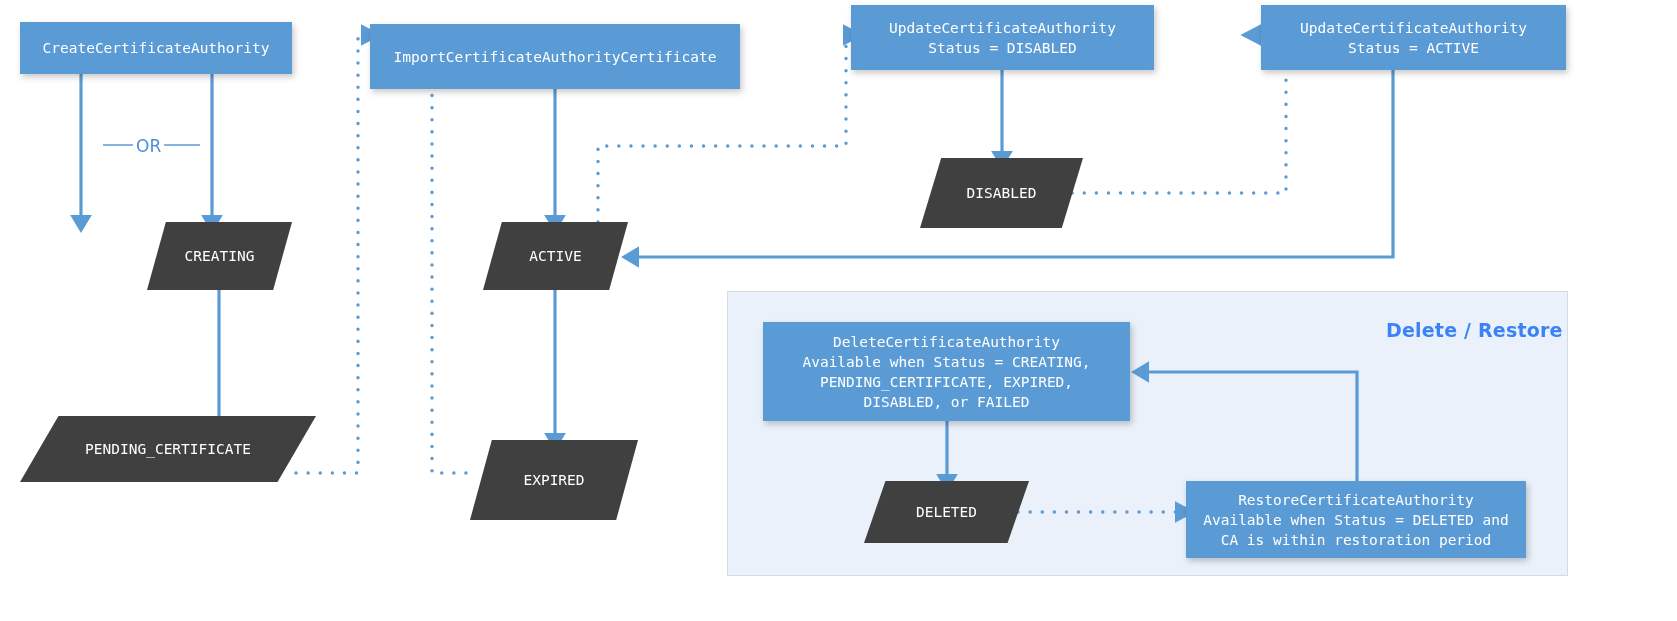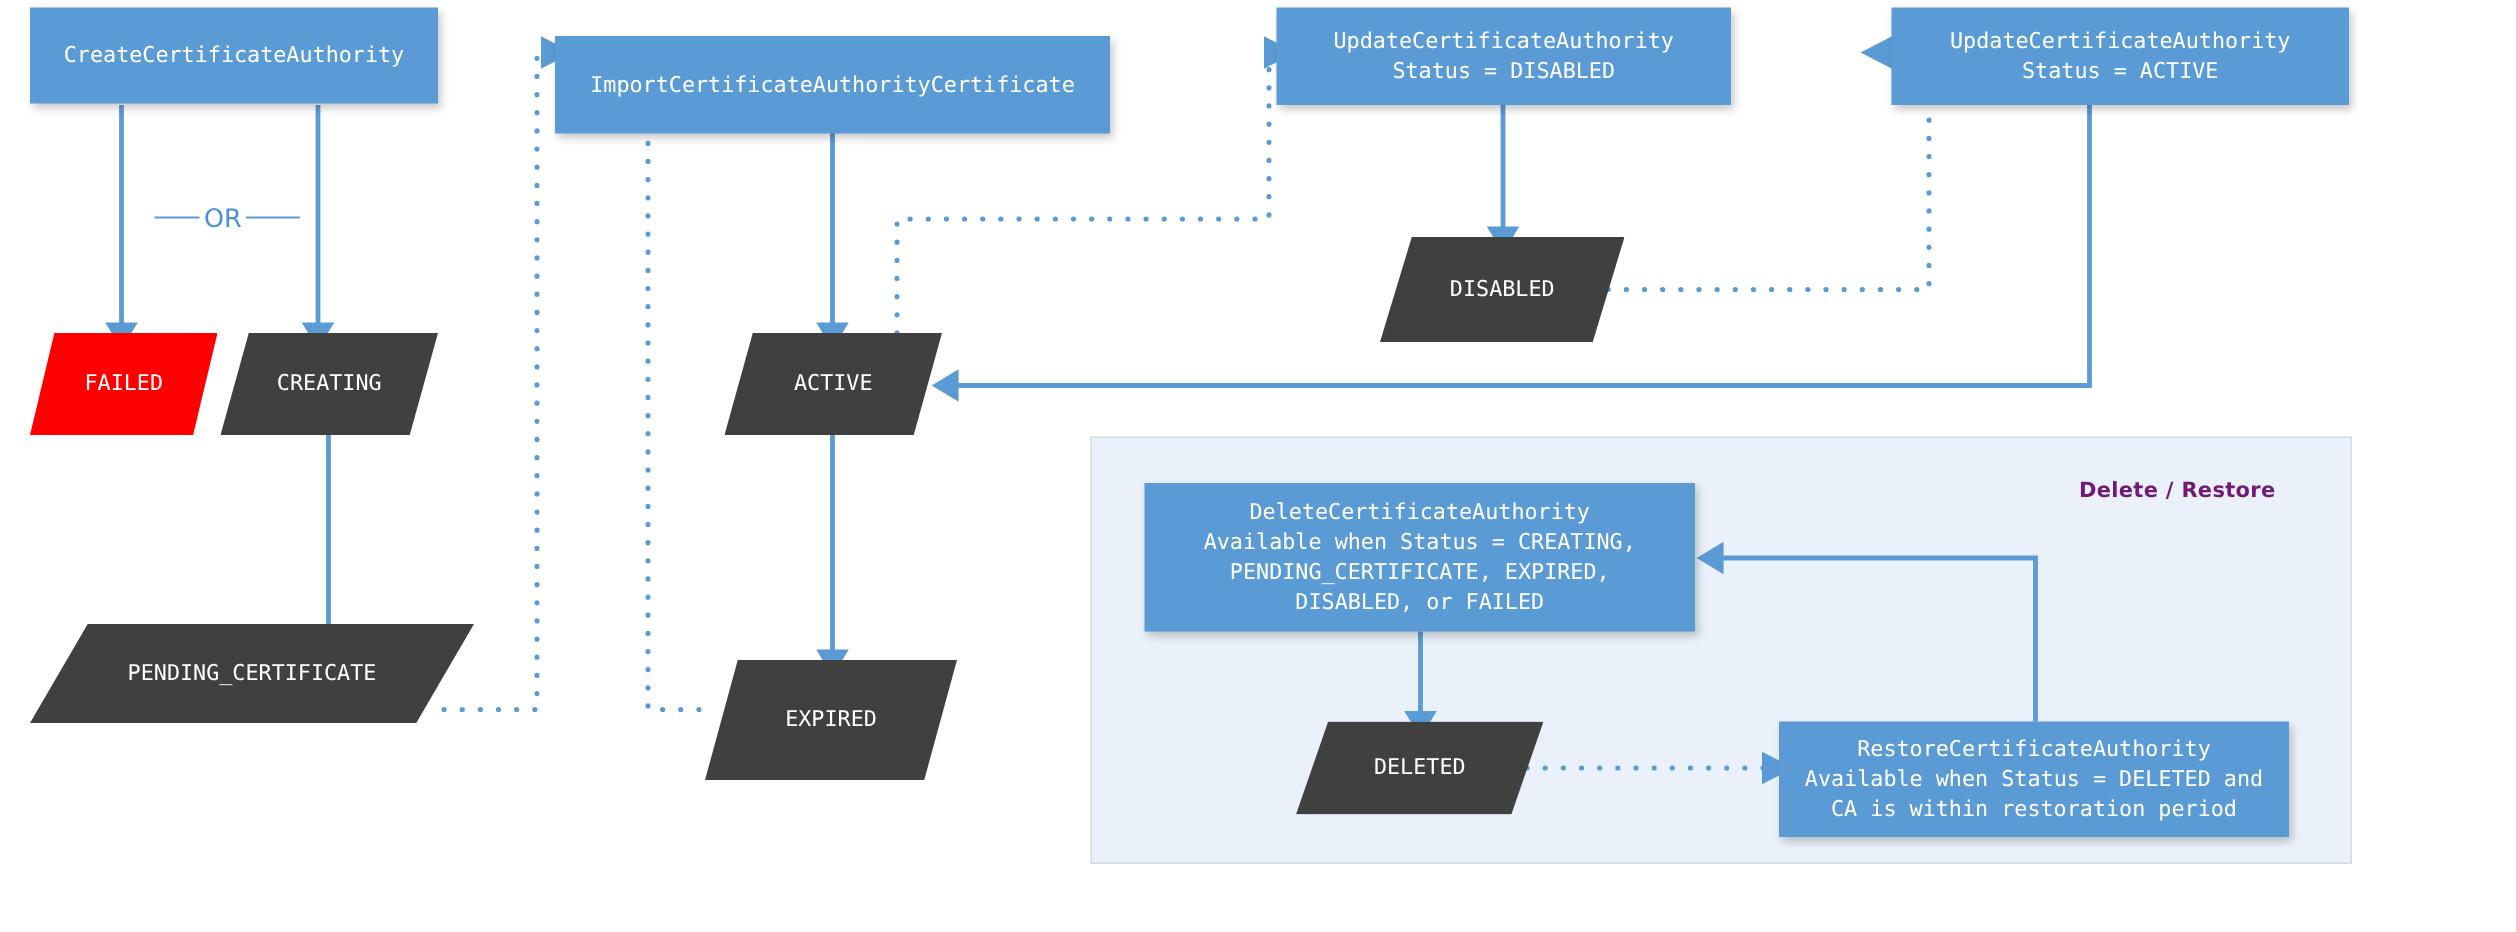--- a/index.html
+++ b/index.html
@@ -8,24 +8,24 @@
   svg.wires{position:absolute;left:0;top:0;width:1677px;height:621px;pointer-events:none;}
 
   .panel{
     position:absolute;
     background:#eaf1fa;
     border:1px solid #d3dce6;
     box-sizing:border-box;
   }
   .panel-title{
     position:absolute;
-    color:#701a75;
+    color:#3b82f6;
     font-family:"DejaVu Sans","Liberation Sans",sans-serif;
     font-weight:bold;
-    font-size:14px;
+    font-size:19px;
     white-space:nowrap;
     letter-spacing:.2px;
   }
 
   .node{
     position:absolute;
     box-sizing:border-box;
     display:flex;
     align-items:center;
     justify-content:center;
@@ -108,25 +108,24 @@
       <path d="M466,473 L432,473 L432,82" marker-end="url(#dotArrow)"></path>
 
       <path d="M598,222 L598,146 L846,146 L846,35 L848,35" marker-end="url(#dotArrow)"></path>
 
       <path d="M1060,193 L1286,193 L1286,35 L1256,35" marker-end="url(#dotArrow)"></path>
 
       <path d="M1018,512 L1180,512" marker-end="url(#dotArrow)"></path>
     </g>
   </svg>
 
-  <div class="node rect" style="left:20px;top:5px;width:272px;height:64px;">CreateCertificateAuthority</div>
+  <div class="node rect" style="left:20px;top:22px;width:272px;height:52px;">CreateCertificateAuthority</div>
 
   <div class="orlabel" style="left:133px;top:136px;">OR</div>
 
-  <div class="node par failed" style="left:20px;top:222px;width:125px;height:68px;">FAILED</div>
 
   <div class="node par" style="left:147px;top:222px;width:145px;height:68px;">CREATING</div>
 
   <div class="node par" style="left:20px;top:416px;width:296px;height:66px;">PENDING_CERTIFICATE</div>
 
   <div class="node rect" style="left:370px;top:5px;width:370px;height:65px;margin-top:19px;">ImportCertificateAuthorityCertificate</div>
 
   <div class="node par" style="left:483px;top:222px;width:145px;height:68px;">ACTIVE</div>
 
   <div class="node par" style="left:470px;top:440px;width:168px;height:80px;">EXPIRED</div>

